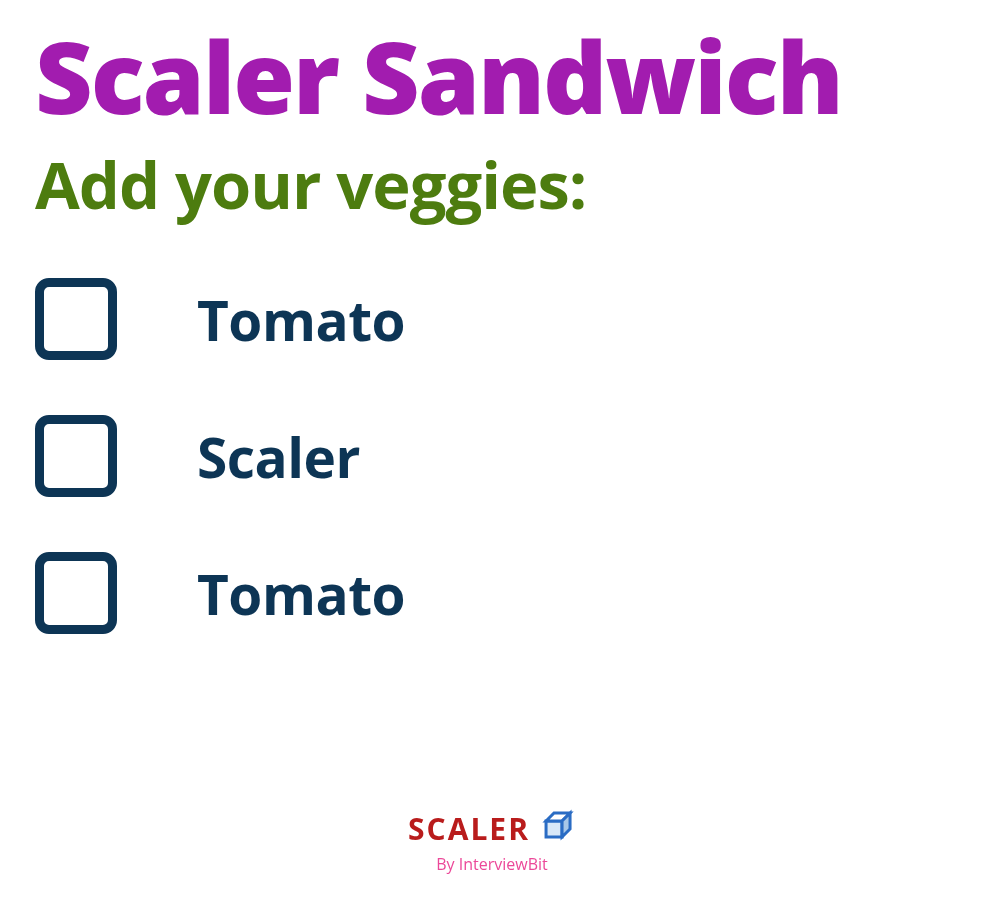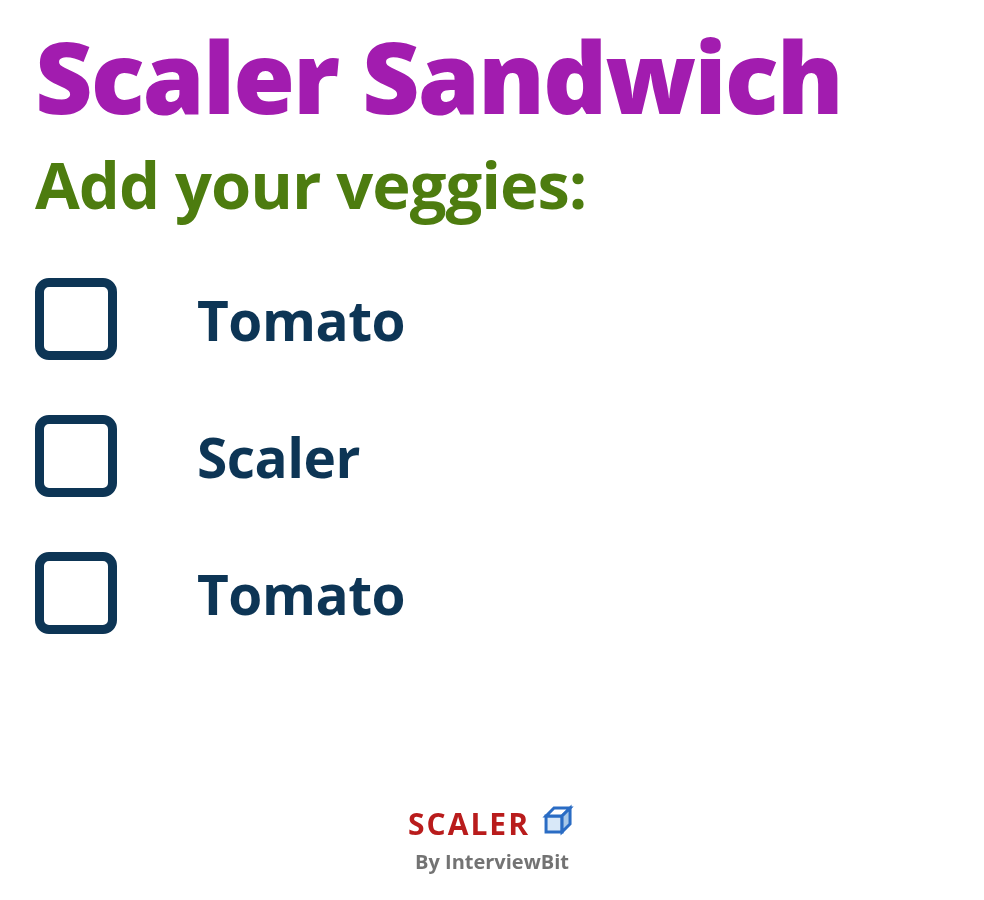--- a/index.html
+++ b/index.html
@@ -67,23 +67,23 @@
     .footer-brand-text {
       font-size: 30px;
       font-weight: 700;
       color: #b91c1c;
       letter-spacing: 2px;
     }
     .footer-icon {
       display: inline-block;
     }
     .footer-byline {
-      font-size: 20px;
-      font-weight: 700;
-      color: #737373;
+      font-size: 16px;
+      font-weight: 400;
+      color: #ec4899;
     }
   </style>
 </head>
 <body>
 
 <h1 class="title">Scaler Sandwich</h1>
 <h2 class="subtitle">Add your veggies:</h2>
 
 <div class="option-row">
   <div class="checkbox"></div>

